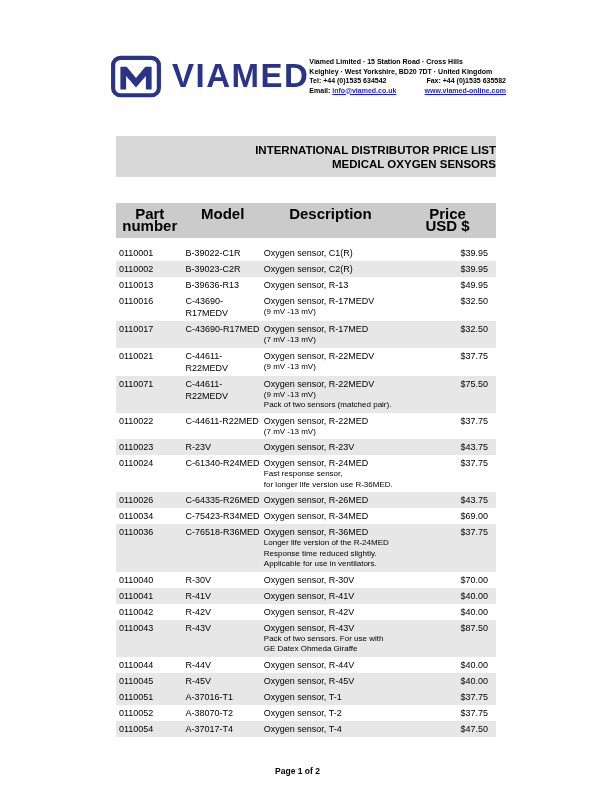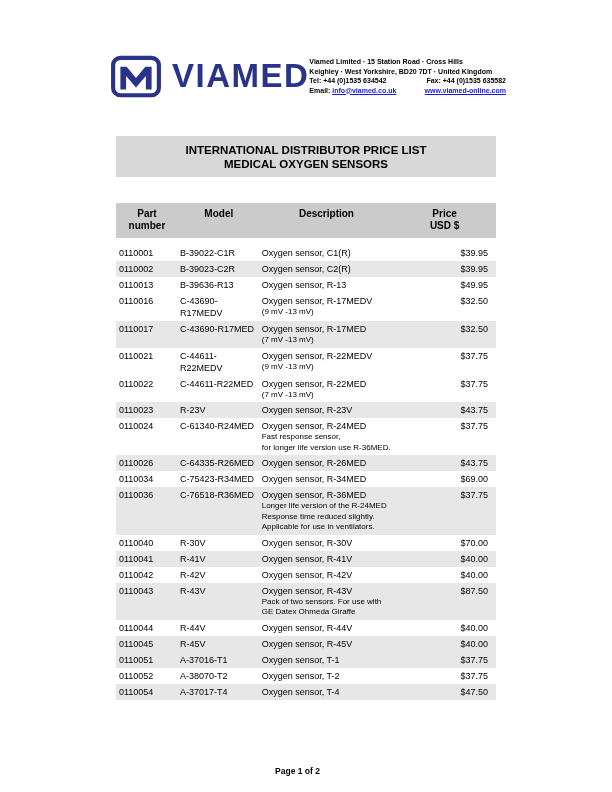--- a/index.html
+++ b/index.html
@@ -36,34 +36,34 @@
     font-weight:bold;
     line-height:9.5px;
   }
   .contact-split { display:flex; justify-content:space-between; }
   .contact a { color:#1a1ae6; text-decoration:underline; font-weight:bold; }
 
   
   .title-block {
     margin:36px 60px 0;
     background:#d8d8d8;
-    text-align:center;
+    text-align:right;
     padding:7px 0 6px;
     font-weight:bold;
     font-size:11.5px;
     line-height:14px;
   }
 
   
   .table-wrap { margin:26px 60px 0; }
   table { width:100%; border-collapse:collapse; font-size:9px; }
   th {
     background:#cbcbcb;
     font-weight:bold;
-    font-size:10px;
+    font-size:15px;
     line-height:12px;
     padding:5px 2px 6px;
     vertical-align:top;
     text-align:center;
     white-space:pre-line;
     border-bottom:7px solid #ffffff;
   }
   th.col-part  { width:74px;  }
   th.col-model { width:102px; }
   th.col-desc  { width:176px; }
@@ -177,20 +177,30 @@
           </tr>
           <tr>
             <td class="col-part">0110021</td>
             <td class="col-model">C-44611-R22MEDV</td>
             <td class="col-desc">
               <div class="desc-main">Oxygen sensor, R-22MEDV</div>
               <div class="desc-sub">(9 mV -13 mV)</div>
             </td>
             <td class="col-price">$37.75</td>
           </tr>
+          <tr class="shaded">
+            <td class="col-part">0110071</td>
+            <td class="col-model">C-44611-R22MEDV</td>
+            <td class="col-desc">
+              <div class="desc-main">Oxygen sensor, R-22MEDV</div>
+              <div class="desc-sub">(9 mV -13 mV)</div>
+              <div class="desc-sub">Pack of two sensors (matched pair).</div>
+            </td>
+            <td class="col-price">$75.50</td>
+          </tr>
           <tr>
             <td class="col-part">0110022</td>
             <td class="col-model">C-44611-R22MED</td>
             <td class="col-desc">
               <div class="desc-main">Oxygen sensor, R-22MED</div>
               <div class="desc-sub">(7 mV -13 mV)</div>
             </td>
             <td class="col-price">$37.75</td>
           </tr>
           <tr class="shaded">

